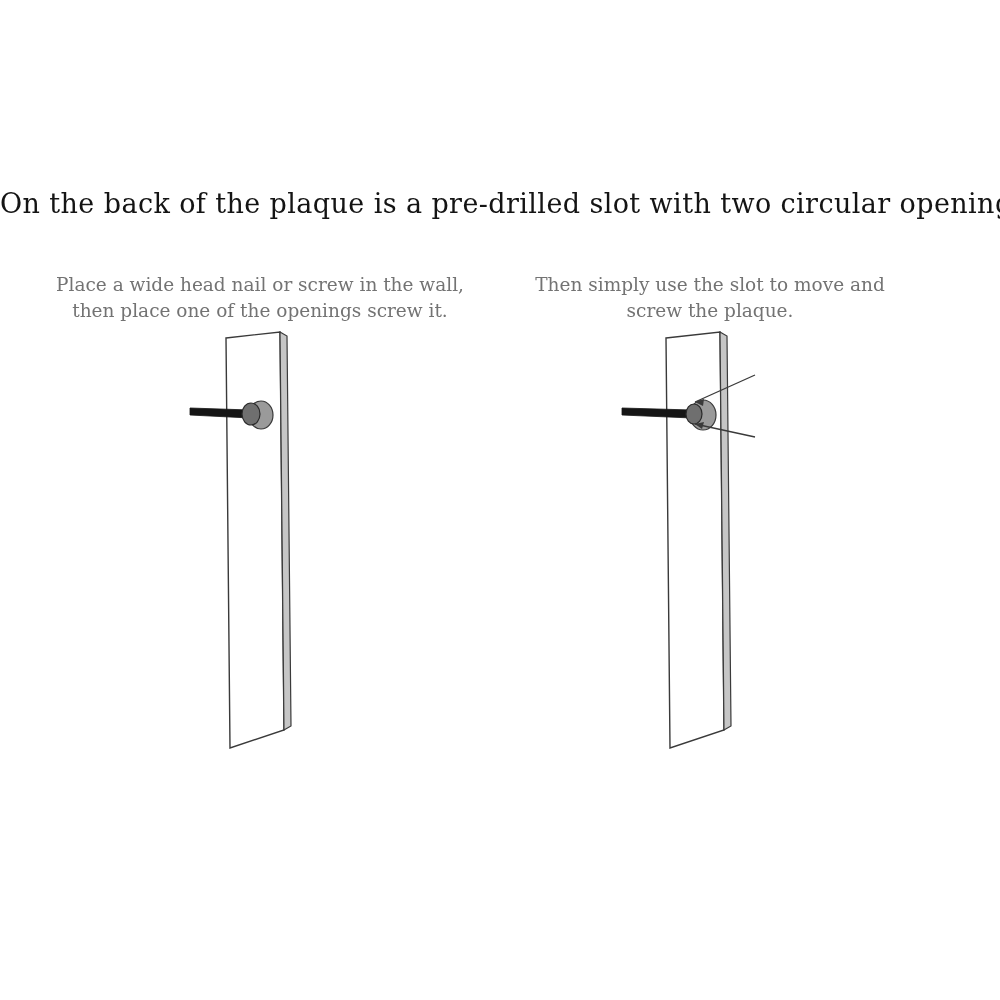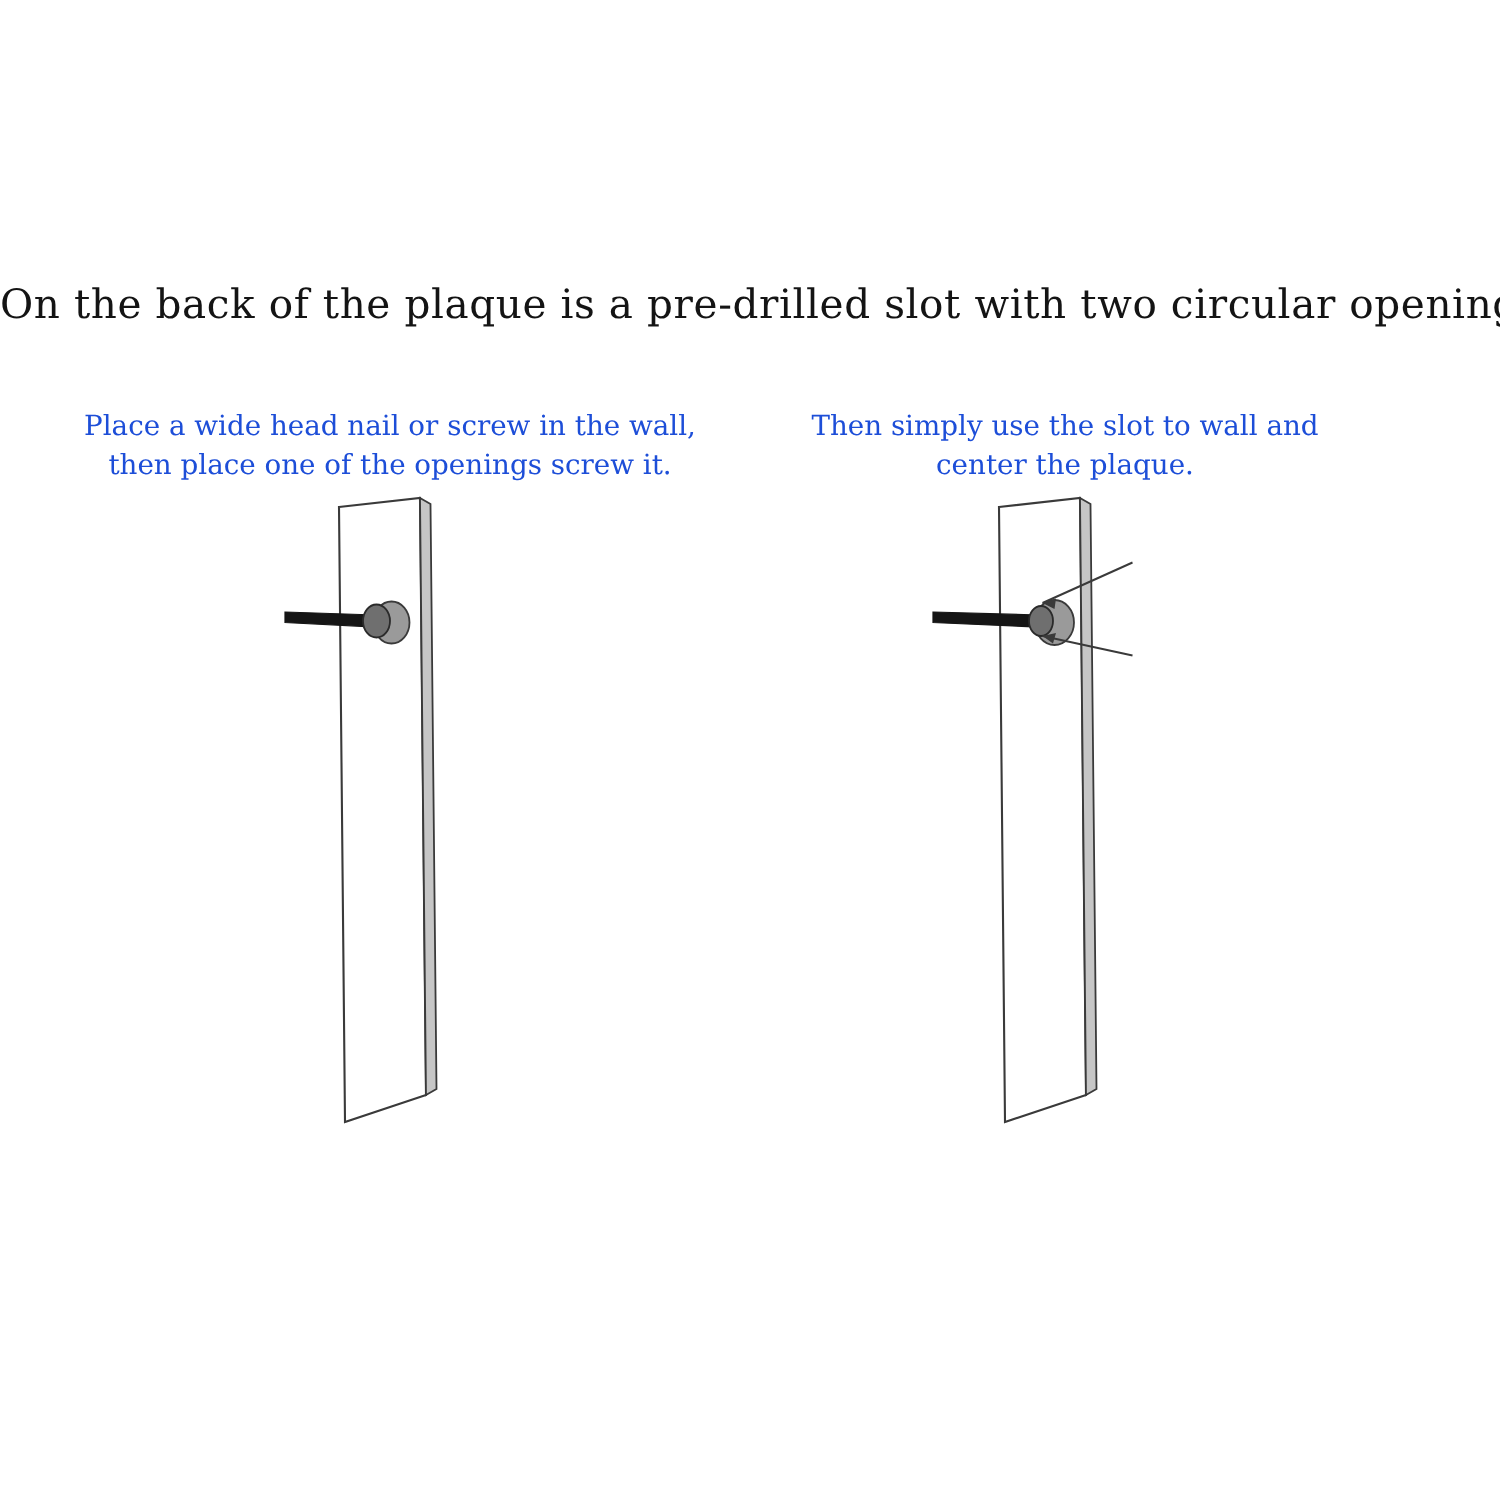--- a/index.html
+++ b/index.html
@@ -34,21 +34,21 @@
     letter-spacing: 0.4px;
     color: #141414;
     white-space: nowrap;
   }
 
   .caption {
     position: absolute;
     font-size: 18.5px;
     line-height: 26px;
     text-align: center;
-    color: #1d4ed8;
+    color: #737373;
     font-family: "DejaVu Serif", serif;
   }
   .caption-left {
     left: 40px;
     top: 272px;
     width: 440px;
   }
   .caption-right {
     left: 500px;
     top: 272px;
@@ -84,22 +84,22 @@
 
       <ellipse cx="111" cy="95" rx="12" ry="14" fill="#9a9a9a" stroke="#3a3a3a" stroke-width="1.2"></ellipse>
 
       <polygon points="40,88 100,90 100,98 40,95" fill="#151515" stroke="#151515" stroke-width="0.8"></polygon>
 
       <ellipse cx="101" cy="94" rx="9" ry="11" fill="#6f6f6f" stroke="#2a2a2a" stroke-width="1.2"></ellipse>
     </svg>
   </div>
 
   <div class="caption caption-right">
-    <div>Then simply use the slot to wall and</div>
-    <div>center the plaque.</div>
+    <div>Then simply use the slot to move and</div>
+    <div>screw the plaque.</div>
   </div>
 
   <div class="figure figure-right">
     <svg width="260" height="440" viewBox="0 0 260 440" aria-hidden="true">
 
       <polygon points="76,18 130,12 134,410 80,428" fill="#ffffff" stroke="#3a3a3a" stroke-width="1.4"></polygon>
 
       <polygon points="130,12 137,16 141,406 134,410" fill="#c6c6c6" stroke="#3a3a3a" stroke-width="1.2"></polygon>
 
       <ellipse cx="113" cy="95" rx="13" ry="15" fill="#9a9a9a" stroke="#3a3a3a" stroke-width="1.2"></ellipse>

